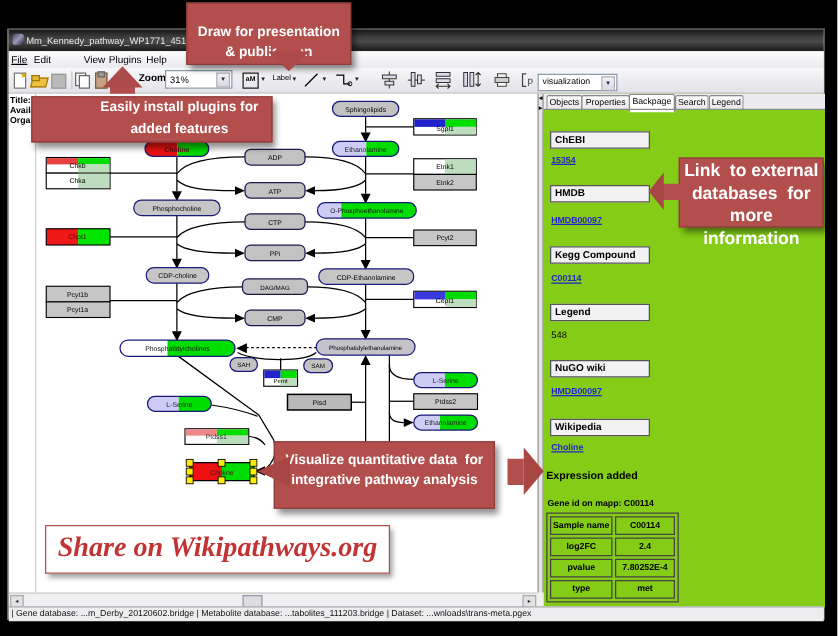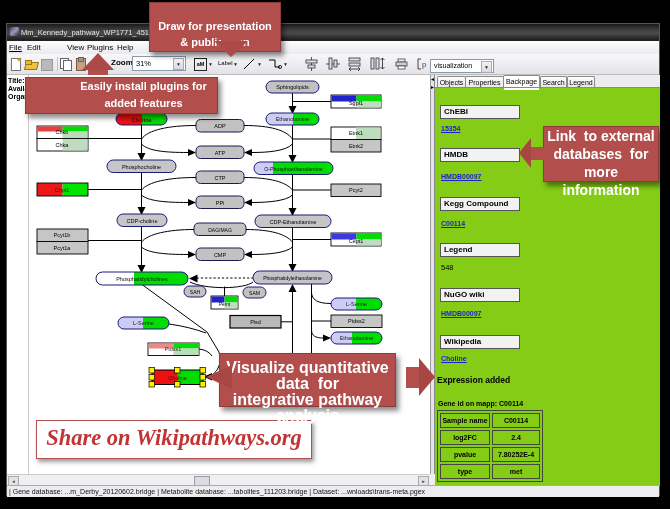--- a/index.html
+++ b/index.html
@@ -445,19 +445,19 @@
 <div class="ctri" style="left:206px;top:365px;border-top:12px solid transparent;border-bottom:12px solid transparent;border-right:26px solid #a84644;"></div>
 <div class="ctri" style="left:406px;top:367px;width:13px;height:21px;background:#b24f4d;"></div>
 <div class="ctri" style="left:419px;top:358px;border-top:19px solid transparent;border-bottom:19px solid transparent;border-left:16px solid #a84644;"></div>
 
 <div class="callout" style="left:149px;top:2px;width:130px;height:33px;font-size:11px;line-height:16px;padding-top:15px;">Draw for presentation<br>&amp; publication</div>
 
 <div class="callout" style="left:25px;top:77px;width:147px;height:35px;font-size:11px;line-height:17px;padding-left:44px;">Easily install plugins for<br>added features</div>
 
 <div class="callout" style="left:543px;top:126px;width:114px;height:54px;font-size:14px;line-height:18px;">Link&nbsp; to external<br>databases&nbsp; for<br>more information</div>
 
-<div class="callout" style="left:219px;top:353px;width:175px;height:46px;font-size:16px;line-height:16px;padding-top:6px;">Visualize quantitative data&nbsp; for<br>integrative pathway analysis</div>
+<div class="callout" style="left:219px;top:353px;width:175px;height:46px;font-size:11px;line-height:16px;padding-top:6px;">Visualize quantitative data&nbsp; for<br>integrative pathway analysis</div>
 
 <div class="abs" style="left:36px;top:420px;width:274px;height:37px;background:#fff;border:1px solid #b05050;box-shadow:2px 3px 4px rgba(60,60,60,0.5);z-index:30;">
   <div style="font-family:'Liberation Serif',serif;font-style:italic;font-weight:bold;font-size:22.5px;color:#c23434;text-align:center;margin-top:4px;">Share on Wikipathways.org</div>
 </div>
 
 </div>
 
 </body></html>

